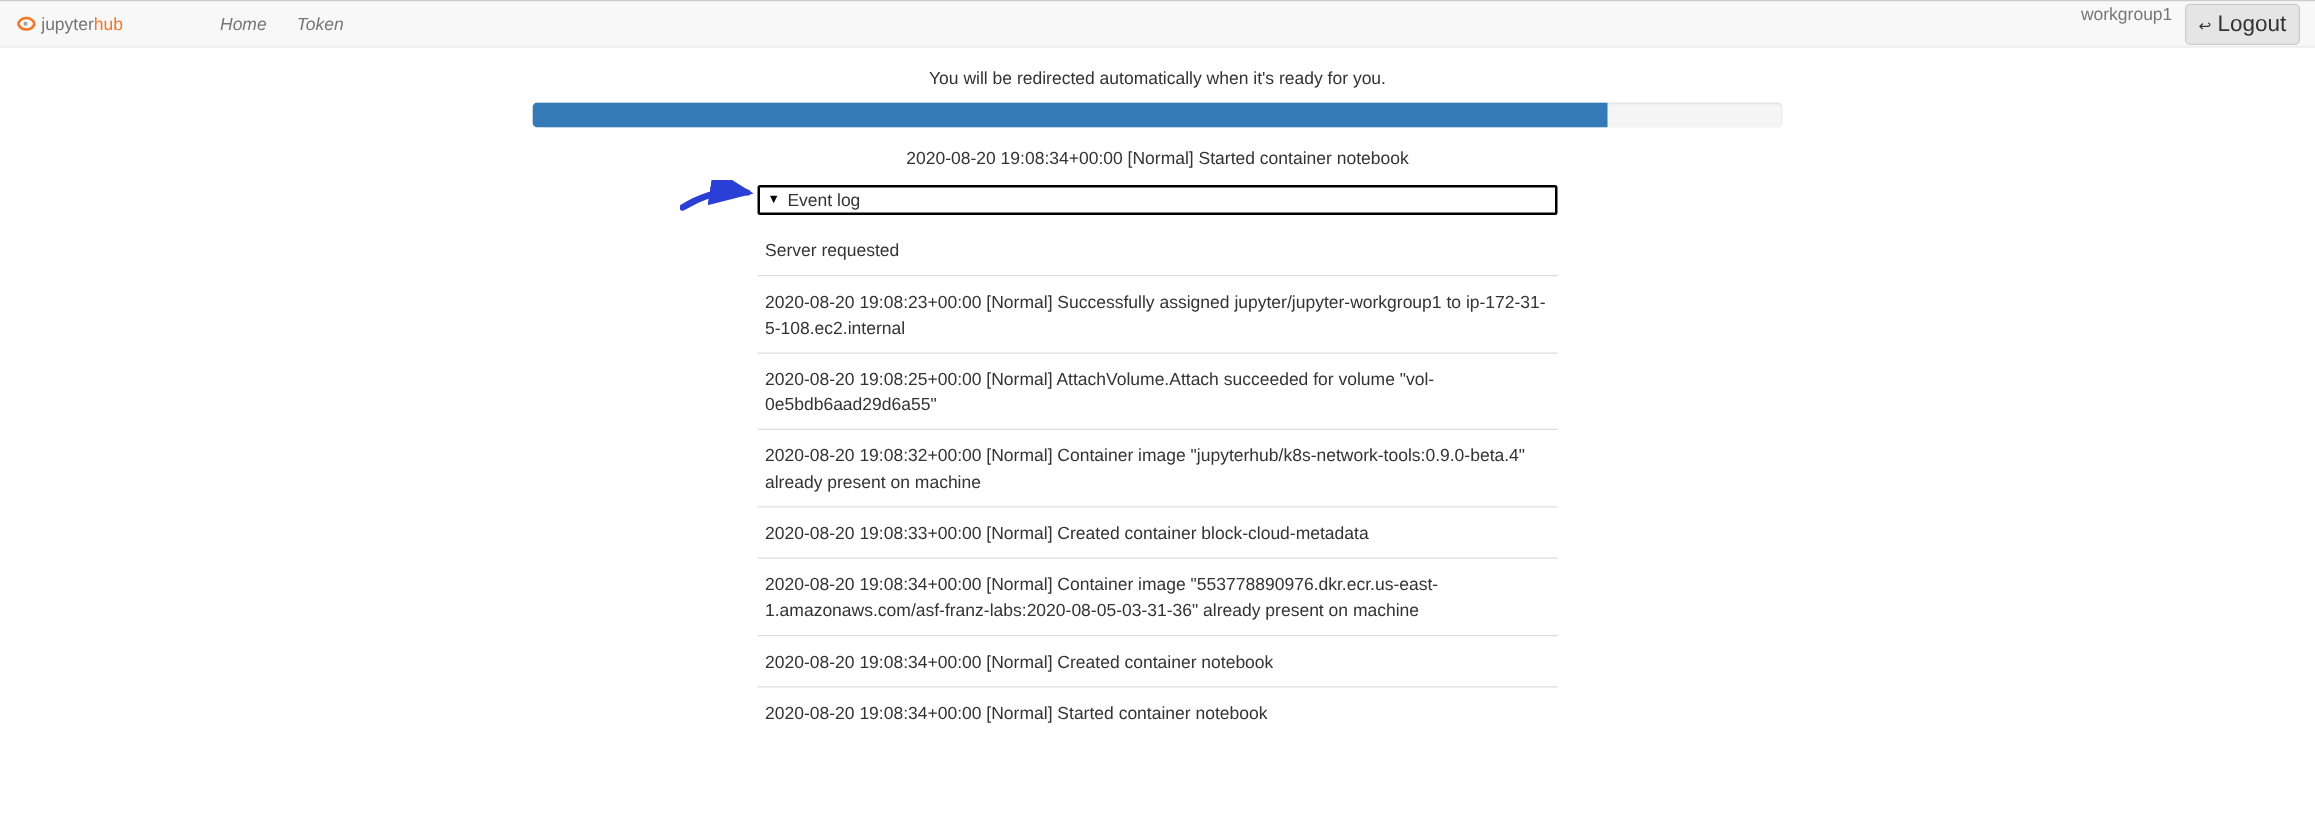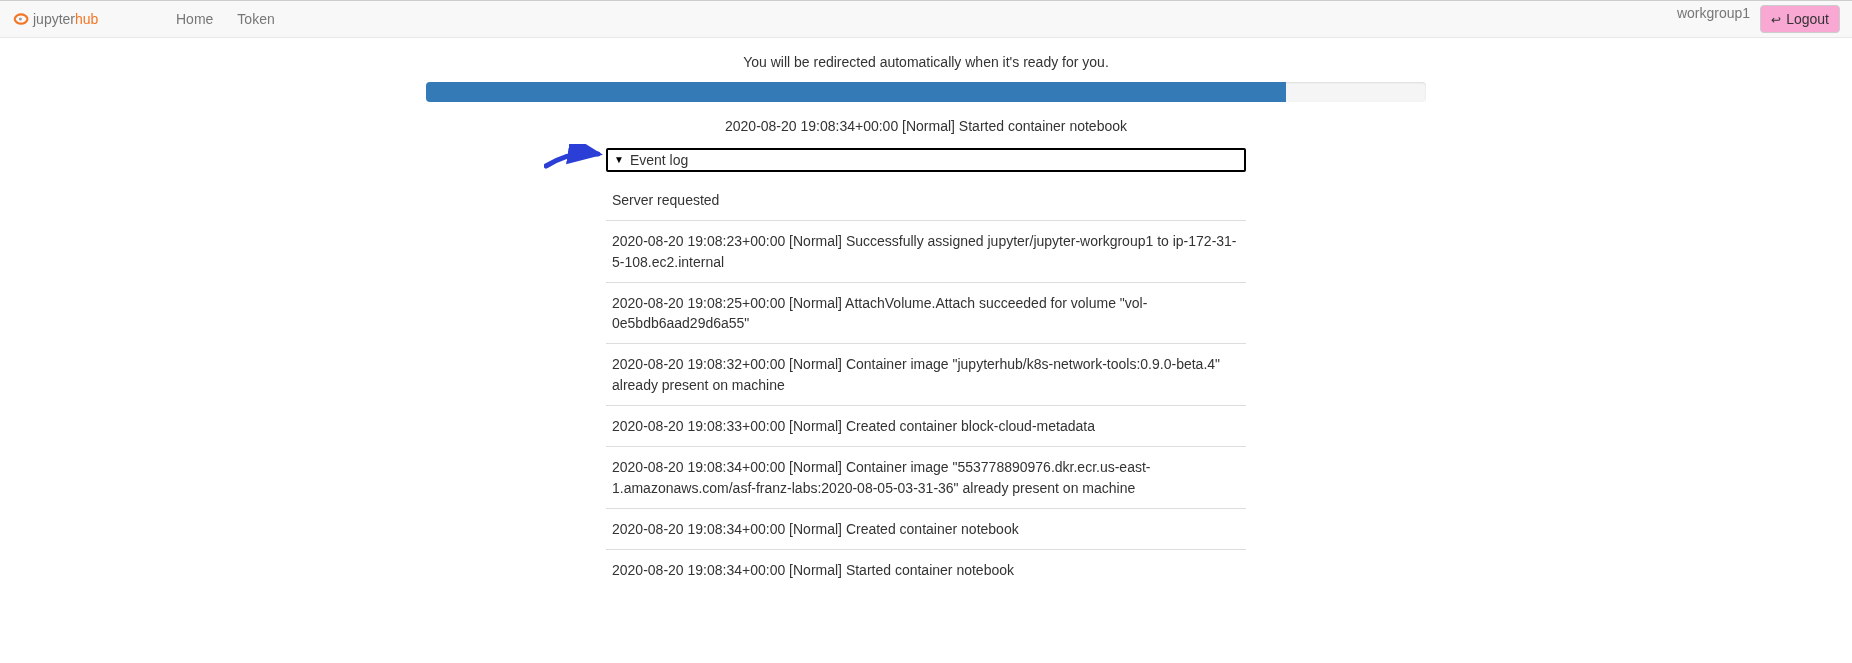--- a/index.html
+++ b/index.html
@@ -28,29 +28,30 @@
     }
     .logo svg { height: 22px; width: auto; }
     .nav-links { display: flex; }
     .nav-link {
       color: #777;
       padding: 0 12px;
       text-decoration: none;
       font-size: 14px;
       line-height: 38px;
       cursor: pointer;
+      font-style: italic;
     }
     .navbar-right { display: flex; align-items: flex-start; gap: 10px; }
     .username { color: #777; font-size: 14px; }
     .logout-btn {
-      background: #f9a8d4;
+      background: #e5e5e5;
       border: 1px solid #ccc;
       border-radius: 4px;
       padding: 5px 10px;
-      font-size: 14px;
+      font-size: 18px;
       color: #333;
       cursor: pointer;
       display: inline-flex;
       align-items: center;
       gap: 5px;
     }
     .logout-icon::before {
       content: "↪";
       display: inline-block;
       transform: scaleX(-1);

